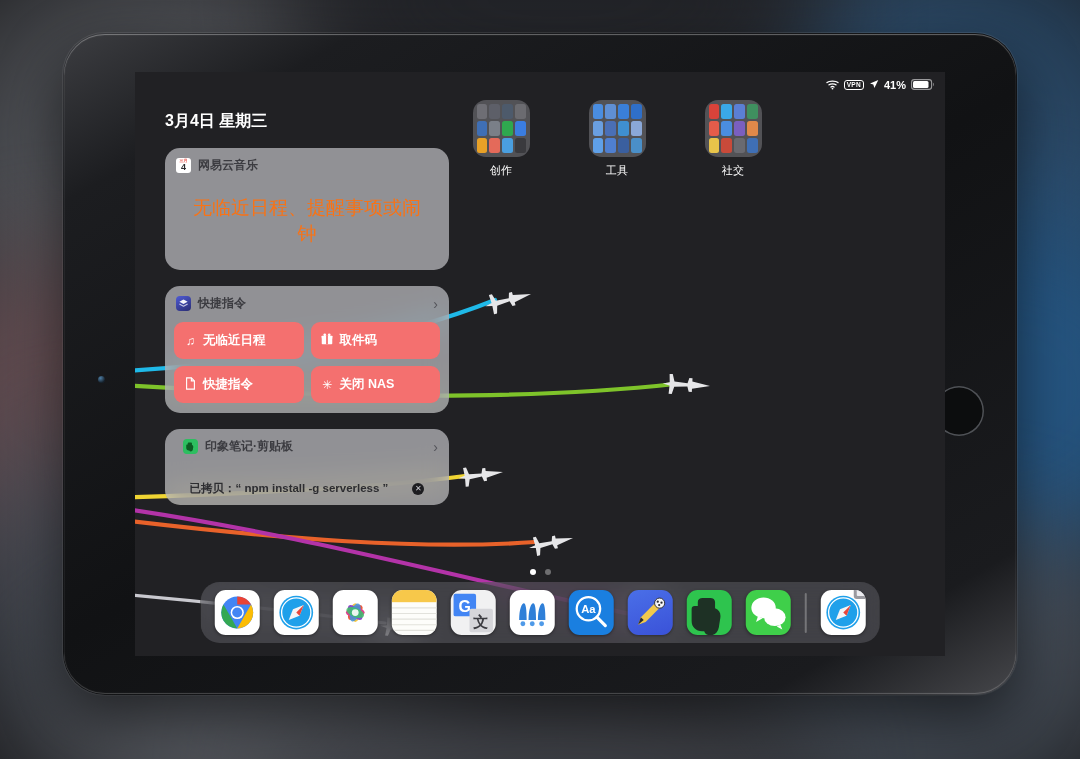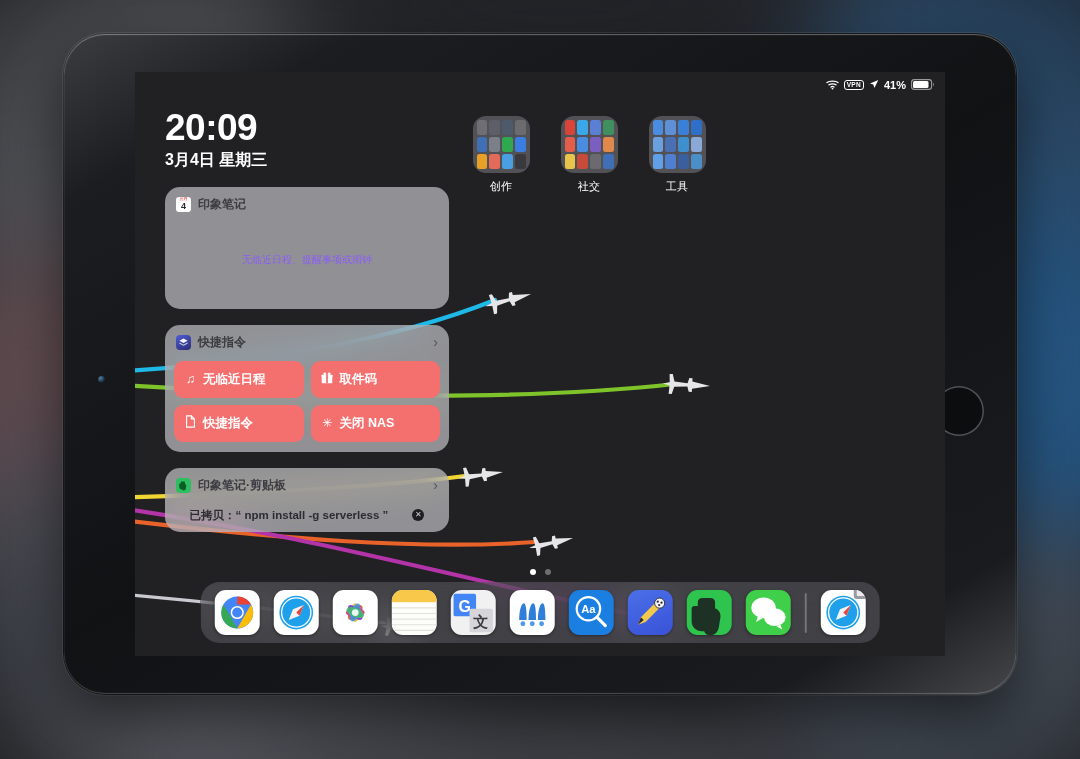--- a/index.html
+++ b/index.html
@@ -80,48 +80,48 @@
   .widget-title { font-size:12px; font-weight:600; color:#3c3c41; }
   .widget-chevron { margin-left:auto; color:#55555b; font-size:14px; font-weight:400; line-height:1; }
 
   
   #calendar-widget { height:122px; }
   .cal-icon { width:15px; height:15px; border-radius:3px; background:#fff;
      display:flex; flex-direction:column; align-items:center; overflow:hidden; flex:none; }
   .cal-icon .m { font-size:4px; color:#e8453c; font-weight:700; line-height:4.5px; margin-top:.5px; }
   .cal-icon .d { font-size:9px; color:#2b2b2e; font-weight:700; line-height:9px; }
   .cal-empty { display:flex; align-items:center; justify-content:center;
-    height:84px; text-align:center; font-size:10px; color:#8b5cf6; padding:0 22px; line-height:1.35; font-weight:500; }
+    height:84px; text-align:center; font-size:19px; color:#f97316; padding:0 22px; line-height:1.35; font-weight:500; }
 
   
   .sc-icon { width:15px; height:15px; border-radius:4px; flex:none;
     background:linear-gradient(150deg,#4f5bd5,#2a2d72); position:relative; overflow:hidden;
     display:flex; align-items:center; justify-content:center; }
   .sc-icon svg { width:11px; height:11px; }
   .sc-grid { display:grid; grid-template-columns:1fr 1fr; gap:7px; padding:5px 9px 10px; }
   .sc-tile {
     background:#f4706f; border-radius:9px; height:37px;
     display:flex; align-items:center; gap:6px; padding:0 10px;
     color:#fff; font-size:12.5px; font-weight:600;
   }
   .sc-tile .glyph { font-size:12px; width:13px; text-align:center; flex:none; }
 
   
-  #evernote-widget { height:64px; position:relative; }
+  #evernote-widget { height:76px; position:relative;padding-left:7px; }
   .ev-icon { width:15px; height:15px; border-radius:4px; background:#2dbe60; flex:none;
     display:flex; align-items:center; justify-content:center; }
   .ev-icon svg { width:11px; height:11px; }
   .ev-body { position:absolute; left:0; right:0; bottom:9px;
     display:flex; align-items:center; justify-content:center; gap:24px; }
   .ev-text { font-size:11.5px; color:#2d2d31; font-weight:600; }
   .ev-clear { width:12px; height:12px; border-radius:50%; background:#1d1d20; color:#cfcfd4;
     font-size:8px; display:flex; align-items:center; justify-content:center; line-height:1; }
 
   
-  #app-row { position:absolute; left:336px; top:44px; display:flex; gap:28px; }
+  #app-row { position:absolute; left:336px; top:28px; display:flex; gap:56px; }
   .app { width:60px; text-align:center; }
   .app-label { margin-top:6px; font-size:11px; color:#fff; font-weight:500; letter-spacing:.2px; }
   .app-tile { width:57px; height:57px; border-radius:13px; margin:0 auto; }
 
   .folder { background:rgba(150,150,158,.42); padding:4px; display:grid;
     grid-template-columns:repeat(4,1fr); grid-template-rows:repeat(3,1fr); gap:2px; }
   .folder i { border-radius:2.5px; display:block; }
 
   .gear-tile { background:linear-gradient(160deg,#f0f0f2,#9c9ca2); position:relative; }
   .gear-tile svg { position:absolute; left:6px; top:6px; width:45px; height:45px; }
@@ -219,31 +219,30 @@
           <rect x="0.6" y="0.6" width="20" height="9.8" rx="2.6" fill="none" stroke="#fff" stroke-opacity=".55" stroke-width="1.1"></rect>
           <rect x="2" y="2" width="15.5" height="7" rx="1.5" fill="#fff"></rect>
           <path d="M22,3.8 L22,7.2 C23,6.9 23,4.1 22,3.8 Z" fill="#fff" fill-opacity=".55"></path>
         </svg>
       </span>
     </div>
 
     <div id="widget-col">
 
       <div>
-        <div class="clock-time">20:09</div>
         <div class="clock-date">3月4日 星期三</div>
       </div>
 
       <div class="widget" id="calendar-widget">
         <div class="widget-head">
           <span class="cal-icon">
             <span class="m">三月</span>
             <span class="d">4</span>
           </span>
-          <span class="widget-title">印象笔记</span>
+          <span class="widget-title">网易云音乐</span>
         </div>
         <div class="cal-empty">无临近日程、提醒事项或闹钟</div>
       </div>
 
       <div class="widget" id="shortcuts-widget">
         <div class="widget-head">
           <span class="sc-icon">
             <svg viewBox="0 0 24 24" fill="none" stroke="#fff" stroke-width="2.2" stroke-linejoin="round">
               <path d="M12 3 L21 8 L12 13 L3 8 Z" fill="#fff" stroke="none" opacity=".95"></path>
               <path d="M3 13 L12 18 L21 13" opacity=".7"></path>
@@ -317,54 +316,54 @@
           <i style="background:#e8a127"></i>
             <i style="background:#e46a5a"></i>
             <i style="background:#4a9fe0"></i>
             <i style="background:#3a3a3e"></i>
         </div>
         <div class="app-label">创作</div>
       </div>
 
       <div class="app">
         <div class="app-tile folder">
+          <i style="background:#4a8de0"></i>
+            <i style="background:#5f8fd4"></i>
+            <i style="background:#3a7fd8"></i>
+            <i style="background:#2f6fc8"></i>
+          <i style="background:#6a9fe0"></i>
+            <i style="background:#4a6fb5"></i>
+            <i style="background:#3f8fd0"></i>
+            <i style="background:#8aa8d8"></i>
+          <i style="background:#5fa0e8"></i>
+            <i style="background:#4f7fd0"></i>
+            <i style="background:#3a5f9f"></i>
+            <i style="background:#4a8fc8"></i>
+        </div>
+        <div class="app-label">工具</div>
+      </div>
+
+      <div class="app">
+        <div class="app-tile folder">
           <i style="background:#d8433a"></i>
             <i style="background:#3aa8e8"></i>
             <i style="background:#5b7fd4"></i>
             <i style="background:#3f8f5f"></i>
           <i style="background:#e45c4a"></i>
             <i style="background:#4a8de0"></i>
             <i style="background:#7a5fc0"></i>
             <i style="background:#e0894a"></i>
           <i style="background:#e8c44a"></i>
             <i style="background:#c84a3a"></i>
             <i style="background:#6a6a70"></i>
             <i style="background:#3f6fb5"></i>
         </div>
         <div class="app-label">社交</div>
       </div>
 
-      <div class="app">
-        <div class="app-tile folder">
-          <i style="background:#4a8de0"></i>
-            <i style="background:#5f8fd4"></i>
-            <i style="background:#3a7fd8"></i>
-            <i style="background:#2f6fc8"></i>
-          <i style="background:#6a9fe0"></i>
-            <i style="background:#4a6fb5"></i>
-            <i style="background:#3f8fd0"></i>
-            <i style="background:#8aa8d8"></i>
-          <i style="background:#5fa0e8"></i>
-            <i style="background:#4f7fd0"></i>
-            <i style="background:#3a5f9f"></i>
-            <i style="background:#4a8fc8"></i>
-        </div>
-        <div class="app-label">工具</div>
-      </div>
-
 
 
     </div>
 
     <div id="page-dots">
       <i class="on"></i>
       <i></i>
     </div>
 
     <div id="dock">

